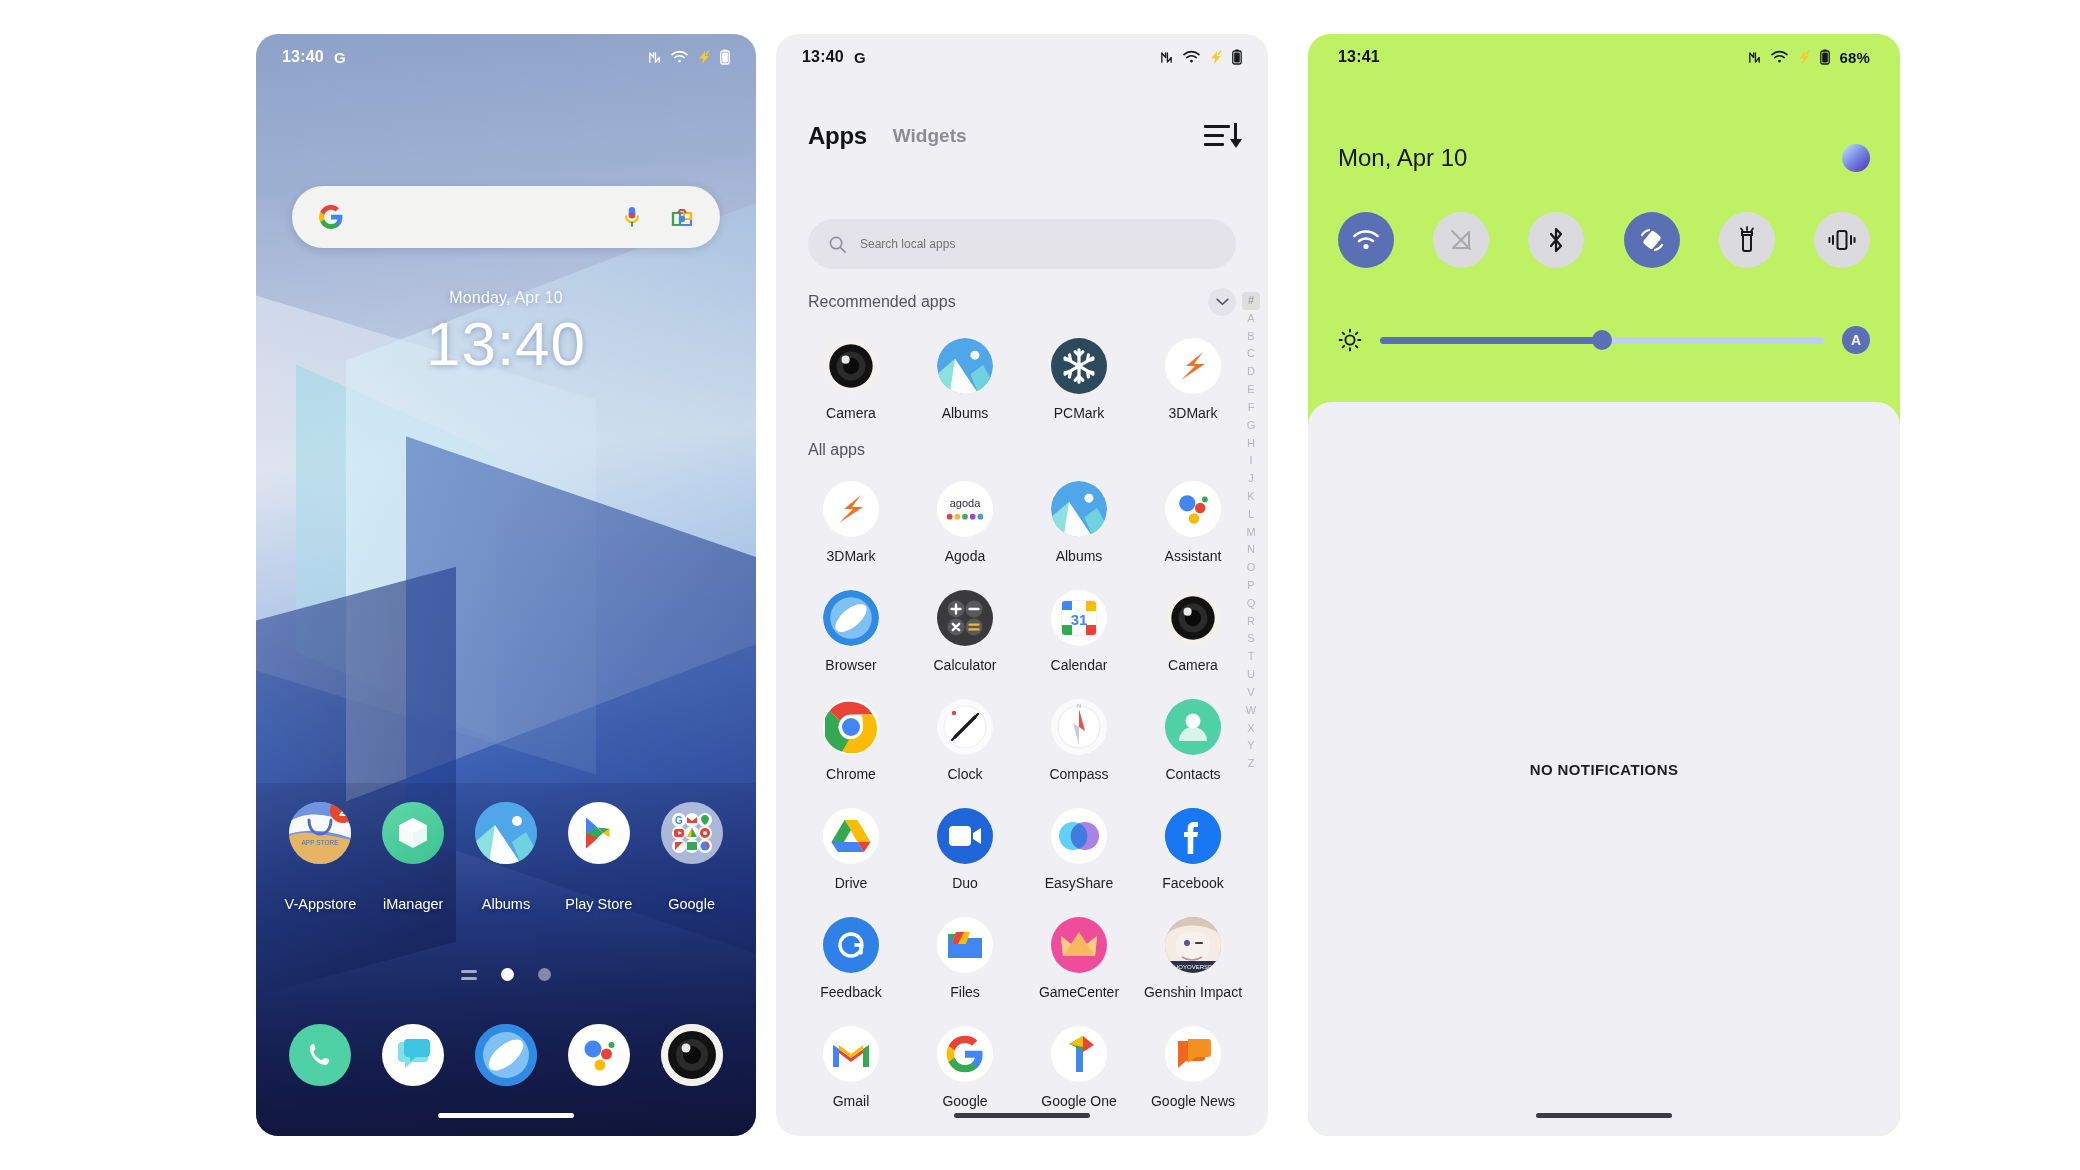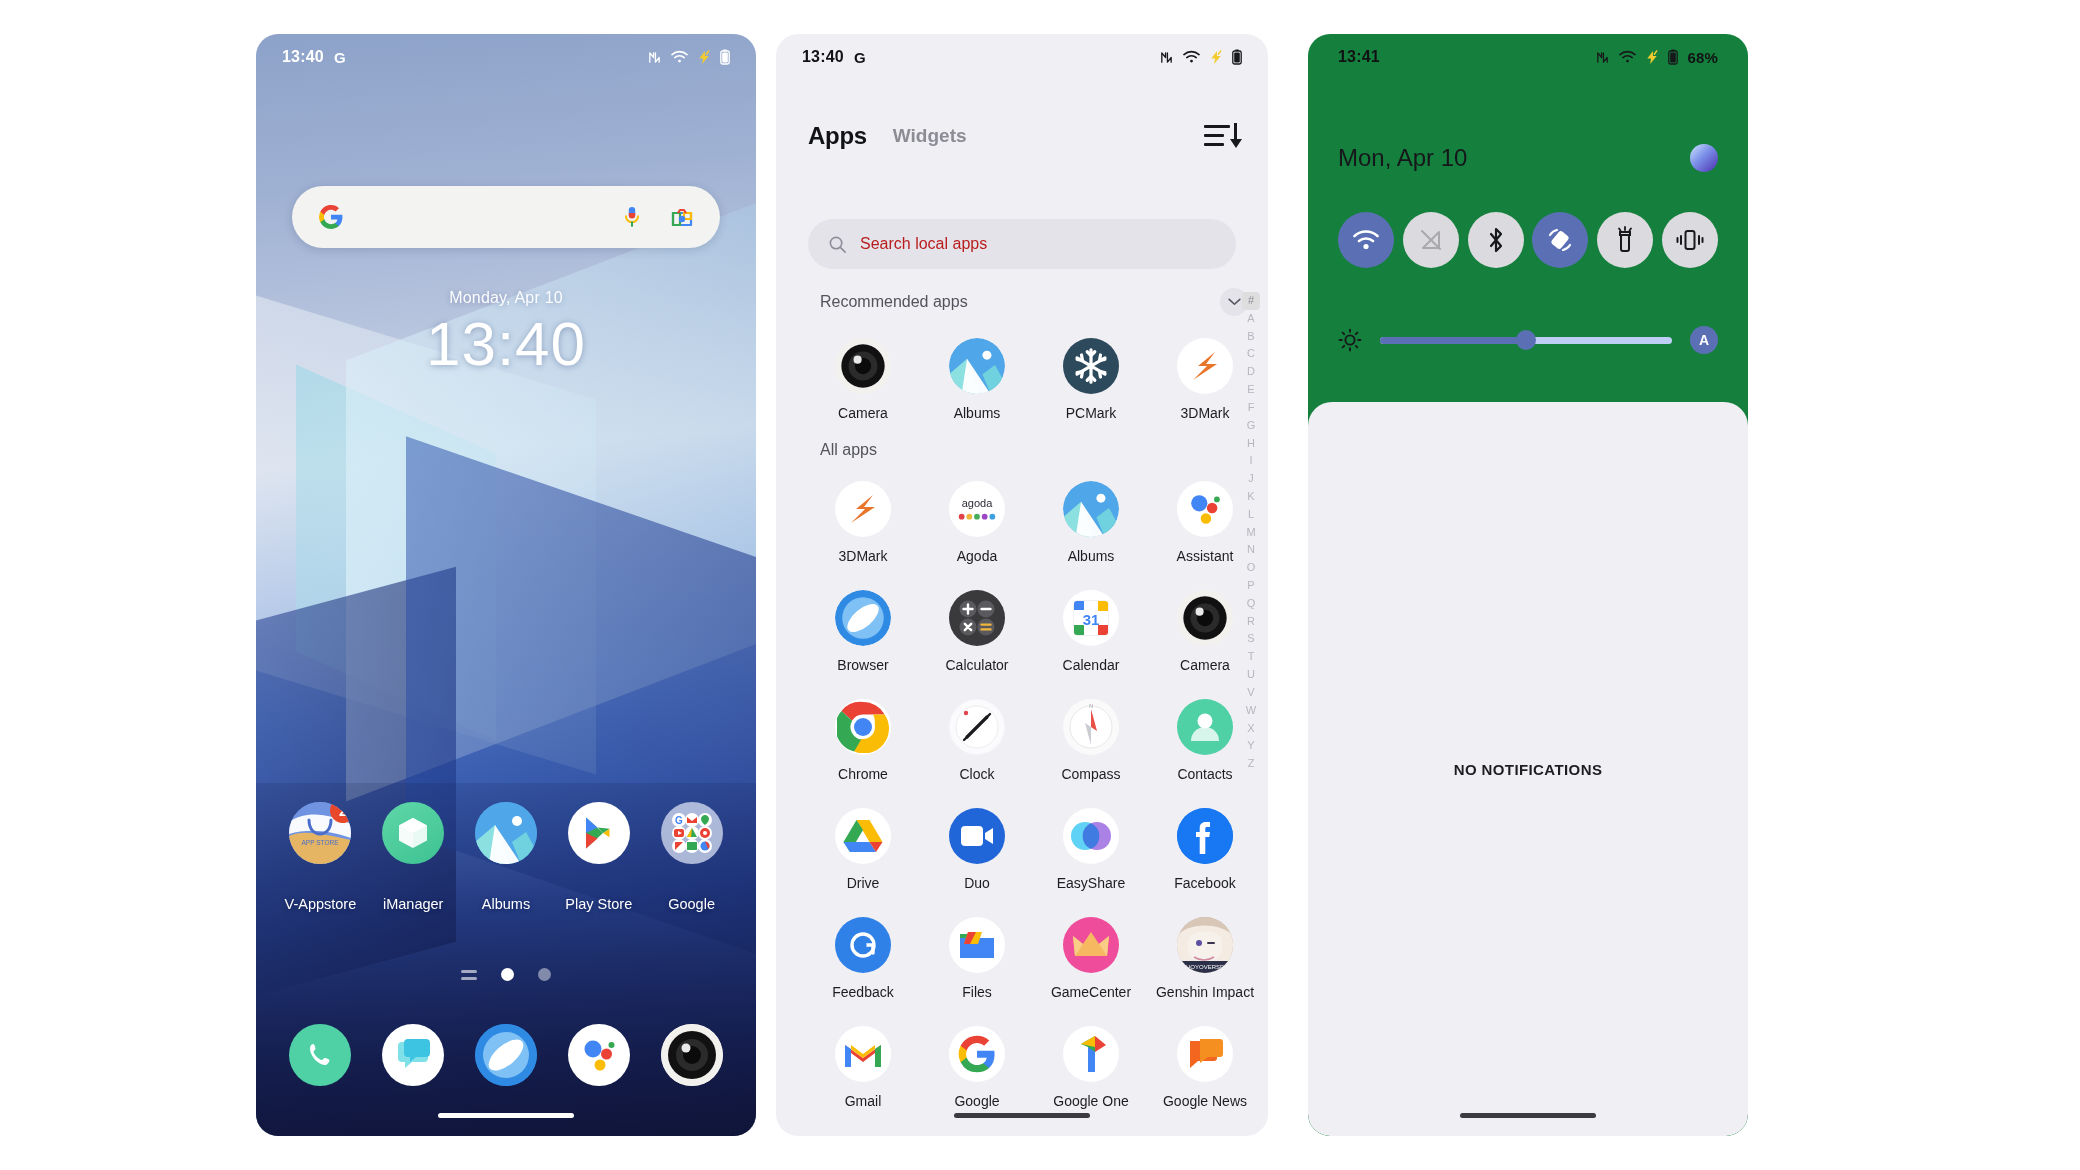--- a/index.html
+++ b/index.html
@@ -119,43 +119,43 @@
   .sorticon i:nth-child(2){ top:12px; width:20px; }
   .sorticon i:nth-child(3){ top:21px; width:20px; }
   .sorticon .arw { position:absolute; right:-1px; top:1px; width:2.8px; height:20px; background:#17181b; }
   .sorticon .arwh { position:absolute; right:-6px; top:17px; width:0; height:0;
                     border-left:6.5px solid transparent; border-right:6.5px solid transparent;
                     border-top:9px solid #17181b; }
 
   .dr-search { position:absolute; left:32px; top:185px; width:428px; height:50px;
                background:#e4e3ea; border-radius:25px; display:flex; align-items:center;
                padding:0 20px; gap:13px; z-index:4; }
-  .dr-search span.ph { font-size:16px; color:#b91c1c; }
-
-  .dr-scroll { position:absolute; left:12px; top:246px; width:100%; height:856px; overflow:hidden; }
+  .dr-search span.ph { font-size:12px; color:#737373; }
+
+  .dr-scroll { position:absolute; left:0; top:246px; width:100%; height:856px; overflow:hidden; }
   .sec-head { display:flex; align-items:center; padding: 8px 32px 4px 32px; }
   .sec-title { font-size:16px; color:#53535c; }
   .chev-btn { margin-left:auto; width:28px; height:28px; border-radius:50%;
               background:#e4e3ea; display:flex; align-items:center; justify-content:center; }
   .grid { display:grid; grid-template-columns: repeat(4,1fr); padding: 4px 18px 0 18px; }
   .gcell { display:flex; flex-direction:column; align-items:center; gap:11px;
            padding: 14px 0 12px 0; }
   .gcell .app-ico { width:56px; height:56px; }
   .gcell .nm { font-size:14px; color:#1c1d21; white-space:nowrap; }
 
   .alpha { position:absolute; right:6px; top:258px; width:22px;
            display:flex; flex-direction:column; align-items:center; z-index:6; }
   .alpha b { font-size:11px; font-weight:400; color:#b6b6bf; line-height:1.62;
              width:18px; text-align:center; }
   .alpha b.hl { background:#dededf; border-radius:4px; color:#8e8e98; }
 
   
   #panel-qs {
-    left: 1308px; top: 34px; width: 440px; height: 1102px;
-    background: #15803d;
+    left: 1308px; top: 34px; width: 592px; height: 1102px;
+    background: #bef264;
   }
   .qs-head { position:absolute; left:0; top:110px; width:100%;
              padding:0 30px; display:flex; align-items:center; z-index:4; }
   .qs-date { font-size:24px; font-weight:500; color:#16171b; }
   .qs-avatar { margin-left:auto; width:28px; height:28px; border-radius:50%;
                background: linear-gradient(135deg,#cfe6ff 0%, #7b8fe8 45%, #4b2fb0 100%); }
   .qs-tiles { position:absolute; left:0; top:178px; width:100%;
               display:flex; justify-content:space-between; padding: 0 30px; z-index:4; }
   .tile { width:56px; height:56px; border-radius:50%;
           display:flex; align-items:center; justify-content:center;

